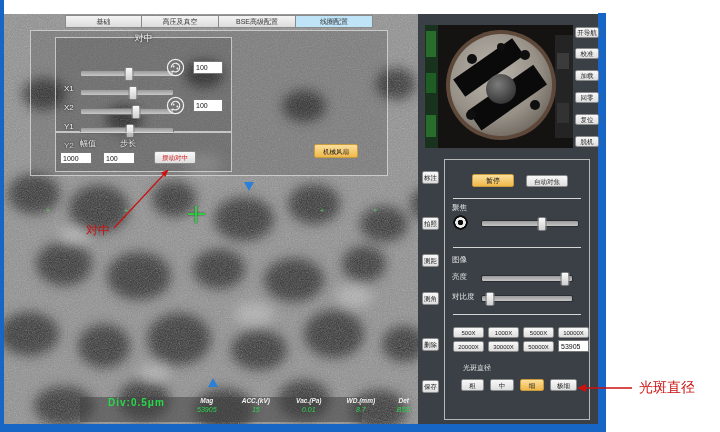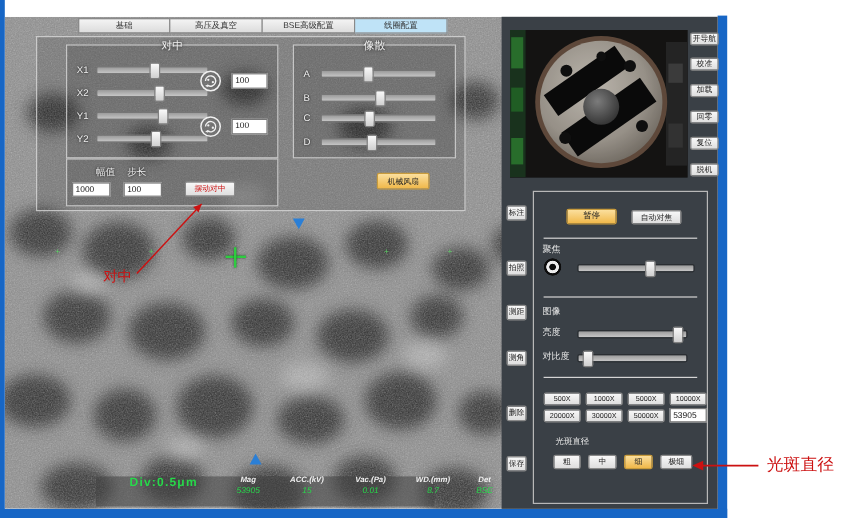--- a/index.html
+++ b/index.html
@@ -23,21 +23,21 @@
   .tab{width:77px;height:13px;box-sizing:border-box;border:1px solid #8a8a8a;border-left:none;
        background:linear-gradient(#f4f4f4,#dcdcdc);font-size:7px;color:#333;text-align:center;line-height:12px;
        white-space:nowrap;overflow:hidden;}
   .tab:first-child{border-left:1px solid #8a8a8a;}
   .tab.active{background:#bfe3f7;}
   
   .gbox{position:absolute;box-sizing:border-box;border:1px solid rgba(225,225,225,.75);background:rgba(30,30,30,.16);}
   .gtitle{position:absolute;top:-6px;left:50%;transform:translateX(-50%);font-size:9px;color:#f4f4f4;
           text-shadow:0 0 3px rgba(0,0,0,.9);white-space:nowrap;}
   .srow{position:absolute;display:flex;align-items:center;}
-  .slabel{font-size:8px;color:#f0f0f0;text-shadow:0 0 2px #000;width:16px;}
+  .slabel{font-size:8px;color:#f0f0f0;text-shadow:0 0 2px #000;width:16px;margin-top:30px;}
   .slider{position:relative;height:5px;background:linear-gradient(#9a9a9a,#c6c6c6);border:1px solid #767676;border-radius:2px;}
   .thumb{position:absolute;top:-4px;width:7px;height:12px;background:linear-gradient(#fafafa,#cfcfcf);
          border:1px solid #808080;border-radius:2px;transform:translateX(-50%);}
   .tinput{position:absolute;box-sizing:border-box;background:#fff;border:1px solid #777;font-size:7px;color:#111;padding:0 2px;}
   .rotate-ic{position:absolute;width:19px;height:19px;}
   .btn{box-sizing:border-box;background:linear-gradient(#f8f8f8,#dedede);border:1px solid #8a8a8a;border-radius:2px;
        color:#222;text-align:center;overflow:hidden;white-space:nowrap;cursor:default;}
   .btn.orange{background:linear-gradient(#fbdf9d,#f0b84a);border-color:#c89b3c;}
   .lbl{position:absolute;color:#f0f0f0;text-shadow:0 0 2px #000;font-size:8px;white-space:nowrap;}
   
@@ -213,53 +213,26 @@
       <polygon points="7.5,15.5 5.2,14.2 7.9,12.8" fill="#f0f0f0"></polygon>
       <circle cx="8" cy="9" r="1" fill="#f0f0f0"></circle>
         <circle cx="12" cy="11" r="1" fill="#f0f0f0"></circle>
     </svg>
     <input class="tinput" style="left: 137px; top: 23px; width: 30px; height: 13px;" value="100">
     <input class="tinput" style="left: 137px; top: 61px; width: 30px; height: 13px;" value="100">
   </div>
 
   <div class="gbox" style="left:55px;top:132px;width:177px;height:40px;">
     <div class="lbl" style="left:24px;top:5px;">幅值</div>
-    <div class="lbl" style="left:50px;top:5px;">步长</div>
+    <div class="lbl" style="left:64px;top:5px;">步长</div>
     <input class="tinput" style="left: 4px; top: 19px; width: 32px; height: 12px;" value="1000">
     <input class="tinput" style="left: 47px; top: 19px; width: 32px; height: 12px;" value="100">
     <div class="btn" style="position:absolute;left:98px;top:18px;width:42px;height:13px;font-size:6.5px;line-height:12px;color:#cc1111;">摆动对中</div>
   </div>
 
-  <div class="gbox" style="left:244px;top:37px;width:136px;height:95px;">
-    <div class="gtitle">像散</div>
-    <div class="srow" style="left:8px;top:19px;width:122px;">
-      <span class="slabel" style="width:14px;">A</span>
-      <div class="slider" style="width:95px;">
-          <div class="thumb" style="left: 41%;"></div>
-        </div>
-    </div>
-    <div class="srow" style="left:8px;top:39px;width:122px;">
-      <span class="slabel" style="width:14px;">B</span>
-      <div class="slider" style="width:95px;">
-          <div class="thumb" style="left: 52%;"></div>
-        </div>
-    </div>
-    <div class="srow" style="left:8px;top:56px;width:122px;">
-      <span class="slabel" style="width:14px;">C</span>
-      <div class="slider" style="width:95px;">
-          <div class="thumb" style="left: 42%;"></div>
-        </div>
-    </div>
-    <div class="srow" style="left:8px;top:76px;width:122px;">
-      <span class="slabel" style="width:14px;">D</span>
-      <div class="slider" style="width:95px;">
-          <div class="thumb" style="left: 44%;"></div>
-        </div>
-    </div>
-  </div>
 
   <div class="btn orange" style="position:absolute;left:314px;top:144px;width:44px;height:14px;font-size:6.5px;line-height:13px;">机械风扇</div>
 
   <div id="right-panel">
 
     <div id="camera">
       <svg width="148" height="123">
         <defs>
           <radialGradient id="disk" cx="42%" cy="38%" r="75%">
             <stop offset="0%" stop-color="#d6d0c6"></stop>

